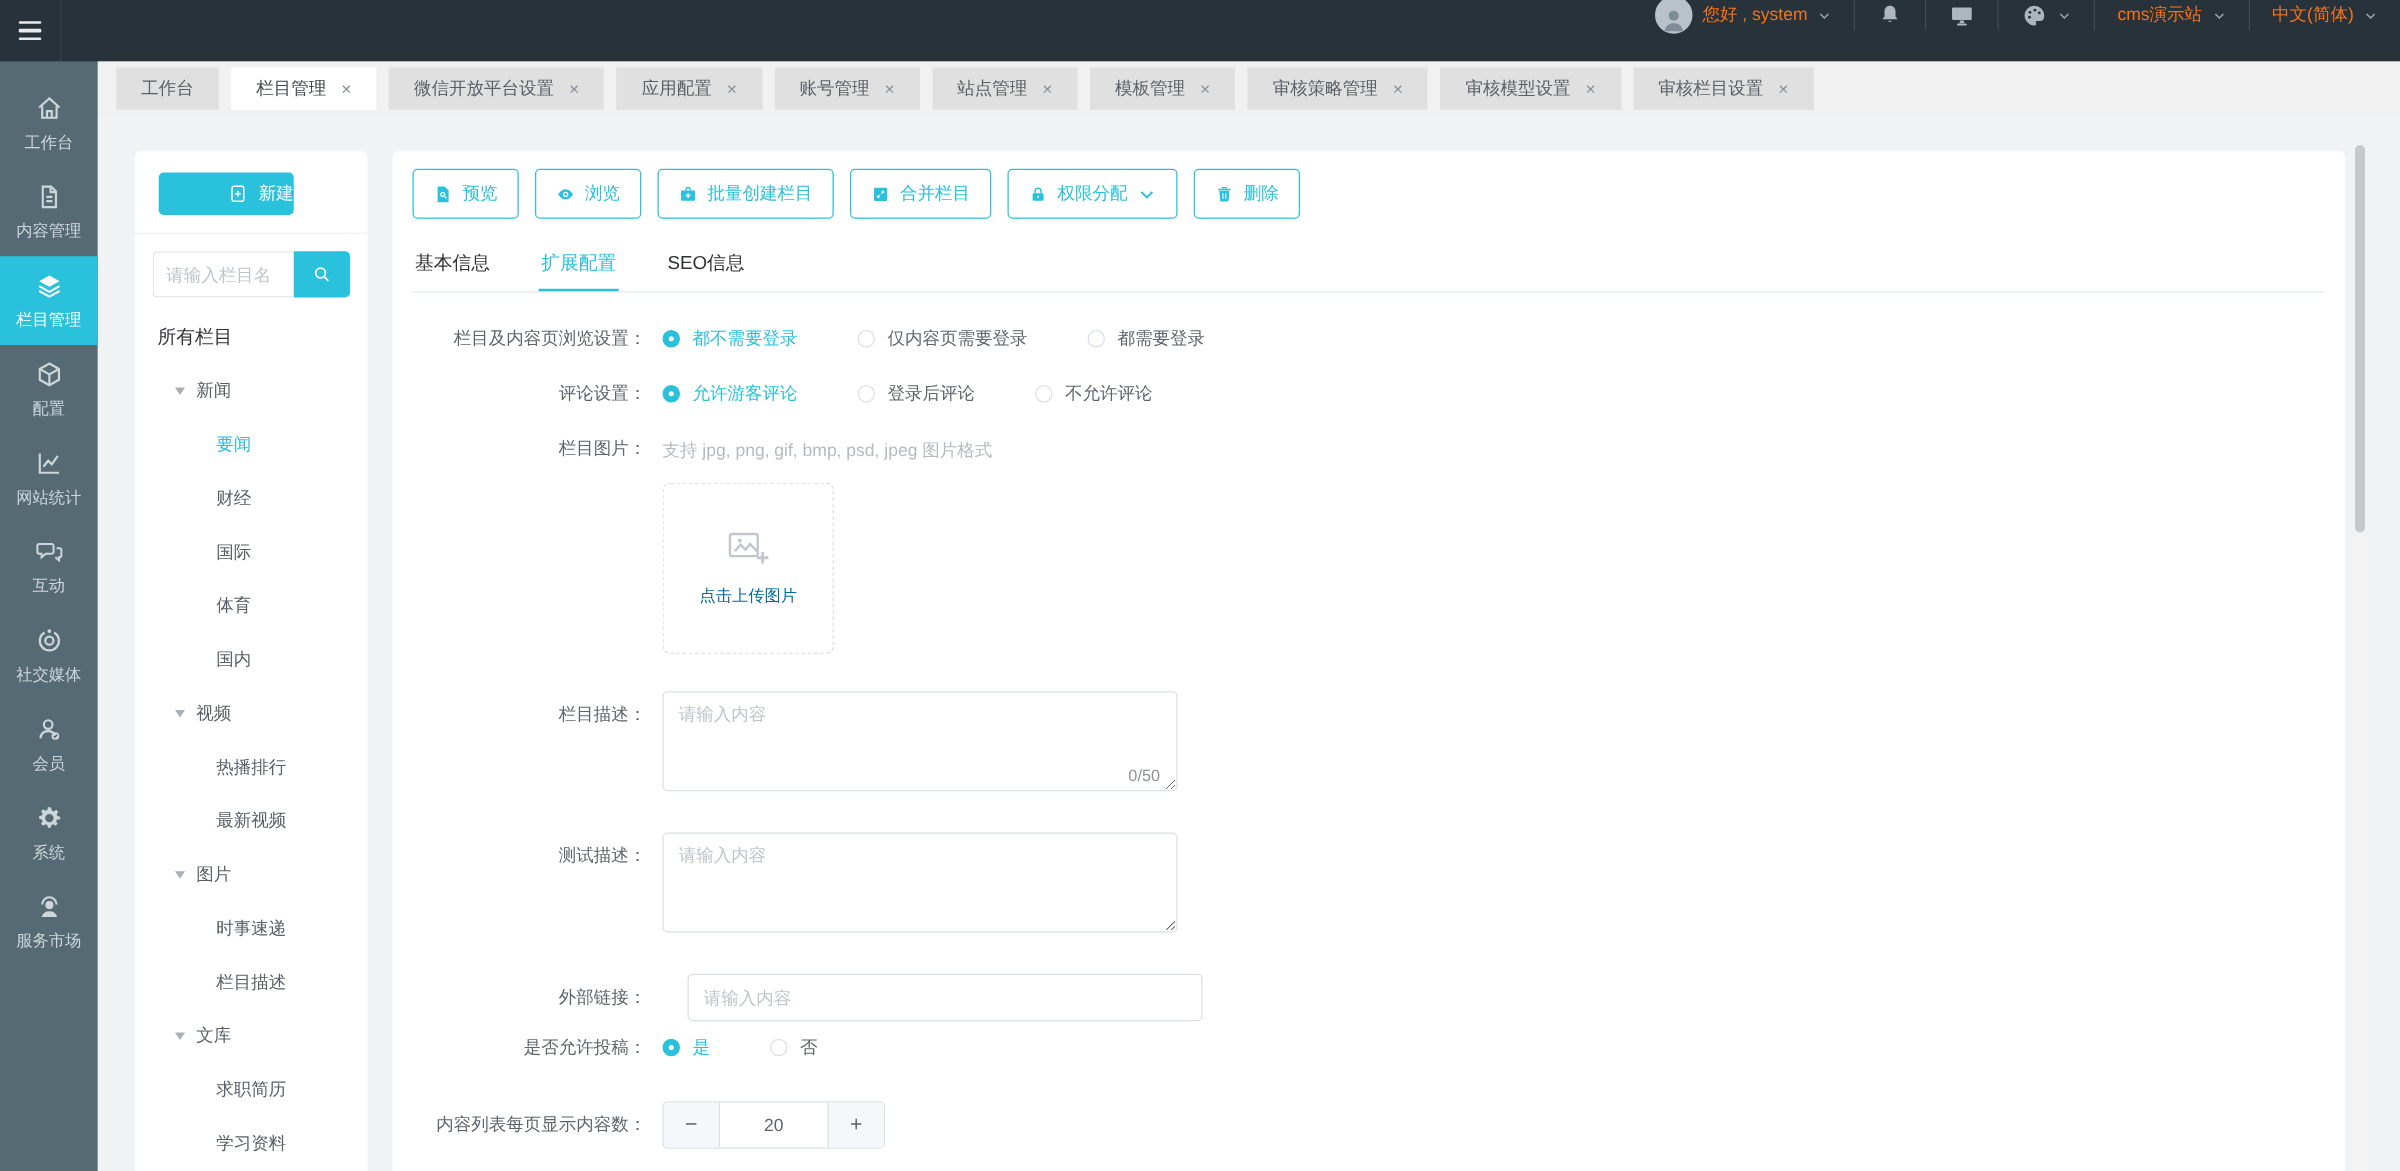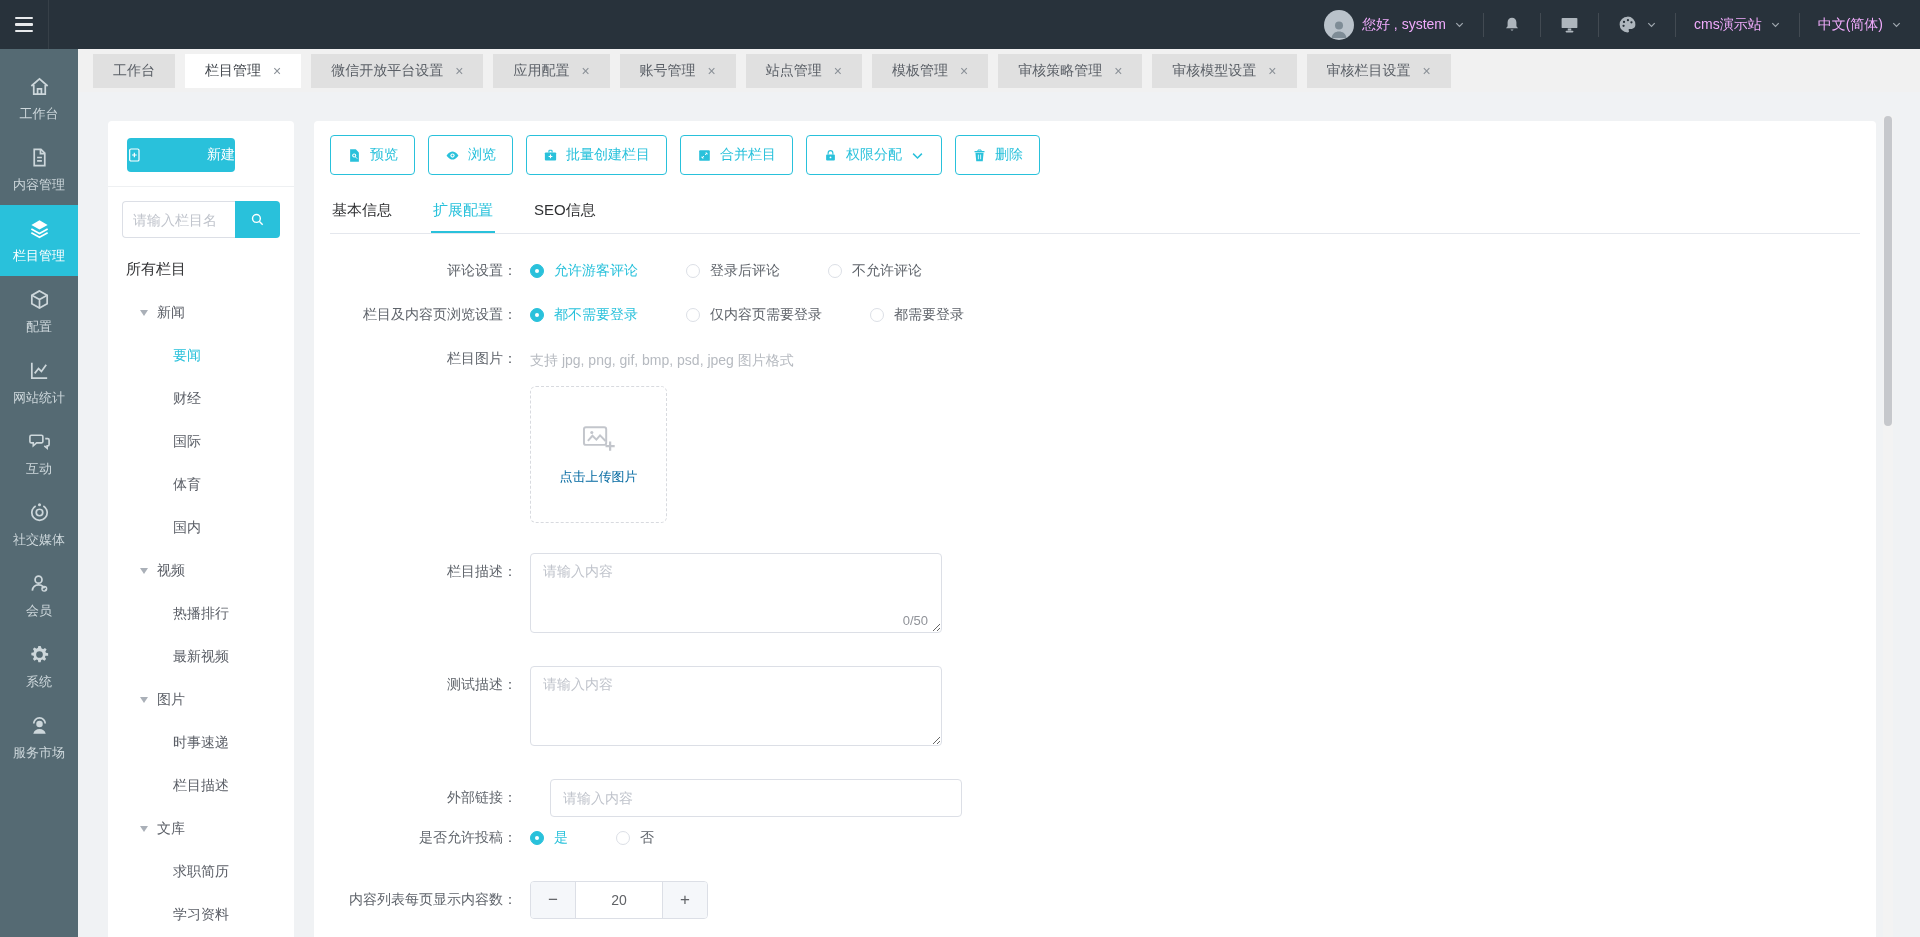--- a/index.html
+++ b/index.html
@@ -10,21 +10,21 @@
     --placeholder:#c0c4cc;
     --line:#dcdfe6;
   }
   *{box-sizing:border-box;margin:0;padding:0;font-family:"Liberation Sans","DejaVu Sans",sans-serif;}
   html,body{width:1920px;height:937px;overflow:hidden;background:#f0f2f4;}
 
   
   .topbar{position:fixed;top:0;left:0;right:0;height:49px;background:var(--topbar);display:flex;align-items:center;z-index:30;}
   .burger{width:49px;height:49px;display:flex;flex-direction:column;align-items:center;justify-content:center;gap:4px;cursor:pointer;border-right:1px solid rgba(255,255,255,0.07);}
   .burger i{display:block;width:18px;height:2.5px;background:#e8eaec;border-radius:1px;}
-  .topbar-right{margin-left:auto;display:flex;align-items:center;height:100%;color:#f0abfc;font-size:14px;}
+  .topbar-right{margin-left:auto;display:flex;align-items:flex-start;height:100%;color:#f97316;font-size:14px;}
   .tb-group{display:flex;align-items:center;gap:8px;padding:0 18px;height:24px;cursor:pointer;}
   .tb-sep{width:1px;height:24px;background:rgba(255,255,255,0.12);}
   .avatar{width:30px;height:30px;border-radius:50%;background:#b9c2ca;overflow:hidden;display:flex;align-items:flex-end;justify-content:center;}
   .chev{opacity:.9;display:inline-flex;}
 
   
   .tabstrip{position:fixed;top:49px;left:78px;right:0;height:43px;background:#f1f1f1;display:flex;align-items:center;padding-left:15px;z-index:20;}
   .ttab{height:34px;background:#e0e0e0;color:#5a5f66;font-size:14px;display:flex;align-items:center;gap:12px;padding:0 20px;margin-right:10px;cursor:pointer;white-space:nowrap;}
   .ttab.active{background:#ffffff;color:#43484e;}
   .ttab .x{font-size:14px;color:#8a9097;line-height:1;}
@@ -35,21 +35,21 @@
   .side-item svg{width:23px;height:23px;}
   .side-item.active{background:var(--accent);color:#ffffff;}
 
   
   .content{position:fixed;top:92px;left:78px;right:0;bottom:0;background:#f0f2f4;}
   .card{position:absolute;top:29px;bottom:-60px;background:#fff;border-radius:4px;}
   .tree-panel{left:30px;width:186px;padding:14px 14px;}
   .main-panel{left:236px;right:44px;padding:14px 16px;}
 
   
-  .btn-new{width:108px;height:34px;background:var(--accent);color:#fff;border:none;border-radius:4px;font-size:14px;display:flex;align-items:center;justify-content:space-between;gap:8px;cursor:pointer;margin:3px 0 14px 5px;}
+  .btn-new{width:108px;height:34px;background:var(--accent);color:#fff;border:none;border-radius:4px;font-size:14px;display:flex;align-items:center;justify-content:flex-end;gap:8px;cursor:pointer;margin:3px 0 14px 5px;}
   .tree-sep{border-bottom:1px solid #eef0f2;margin:0 -14px 14px;}
   .search-row{display:flex;}
   .search-input{flex:1;min-width:0;height:37px;border:1px solid var(--line);border-right:none;border-radius:4px 0 0 4px;padding:0 10px;font-size:14px;color:#333;outline:none;}
   .search-input::placeholder{color:var(--placeholder);}
   .search-btn{width:45px;height:37px;background:var(--accent);border:none;border-radius:0 4px 4px 0;display:flex;align-items:center;justify-content:center;cursor:pointer;}
   .tree-title{font-size:15px;color:#303133;margin:22px 0 0 4px;}
   .tree{margin-top:8px;}
   .tnode{display:flex;align-items:center;margin-top:25px;font-size:14px;color:#5a5e66;cursor:pointer;}
   .tnode.parent{padding-left:18px;gap:9px;}
   .tnode.child{padding-left:51px;}
@@ -422,48 +422,48 @@
 
     <div class="form-tabs">
       <div class="ftab"><span>基本信息</span></div>
       <div class="ftab active"><span>扩展配置</span></div>
       <div class="ftab"><span>SEO信息</span></div>
     </div>
 
     <div class="form">
 
       <div class="frow">
+        <div class="flabel">栏目及内容页浏览设置：</div>
+        <label class="radio checked">
+            <span class="rdot"></span>
+            <span class="lab">都不需要登录</span>
+          </label>
+        <label class="radio">
+            <span class="rdot"></span>
+            <span class="lab">仅内容页需要登录</span>
+          </label>
+        <label class="radio">
+            <span class="rdot"></span>
+            <span class="lab">都需要登录</span>
+          </label>
+      </div>
+
+      <div class="frow">
         <div class="flabel">评论设置：</div>
         <label class="radio checked">
             <span class="rdot"></span>
             <span class="lab">允许游客评论</span>
           </label>
         <label class="radio">
             <span class="rdot"></span>
             <span class="lab">登录后评论</span>
           </label>
         <label class="radio">
             <span class="rdot"></span>
             <span class="lab">不允许评论</span>
-          </label>
-      </div>
-
-      <div class="frow">
-        <div class="flabel">栏目及内容页浏览设置：</div>
-        <label class="radio checked">
-            <span class="rdot"></span>
-            <span class="lab">都不需要登录</span>
-          </label>
-        <label class="radio">
-            <span class="rdot"></span>
-            <span class="lab">仅内容页需要登录</span>
-          </label>
-        <label class="radio">
-            <span class="rdot"></span>
-            <span class="lab">都需要登录</span>
           </label>
       </div>
 
       <div class="frow top" style="margin-bottom:30px;">
         <div class="flabel">栏目图片：</div>
         <div>
           <div class="hint">支持 jpg, png, gif, bmp, psd, jpeg 图片格式</div>
           <div class="upload-box">
             <svg width="34" height="30" viewBox="0 0 26 22" fill="none" stroke="#c3c6cc" stroke-width="1.5">
                 <rect x="1.5" y="2" width="17" height="13.5" rx="1.5"></rect>

